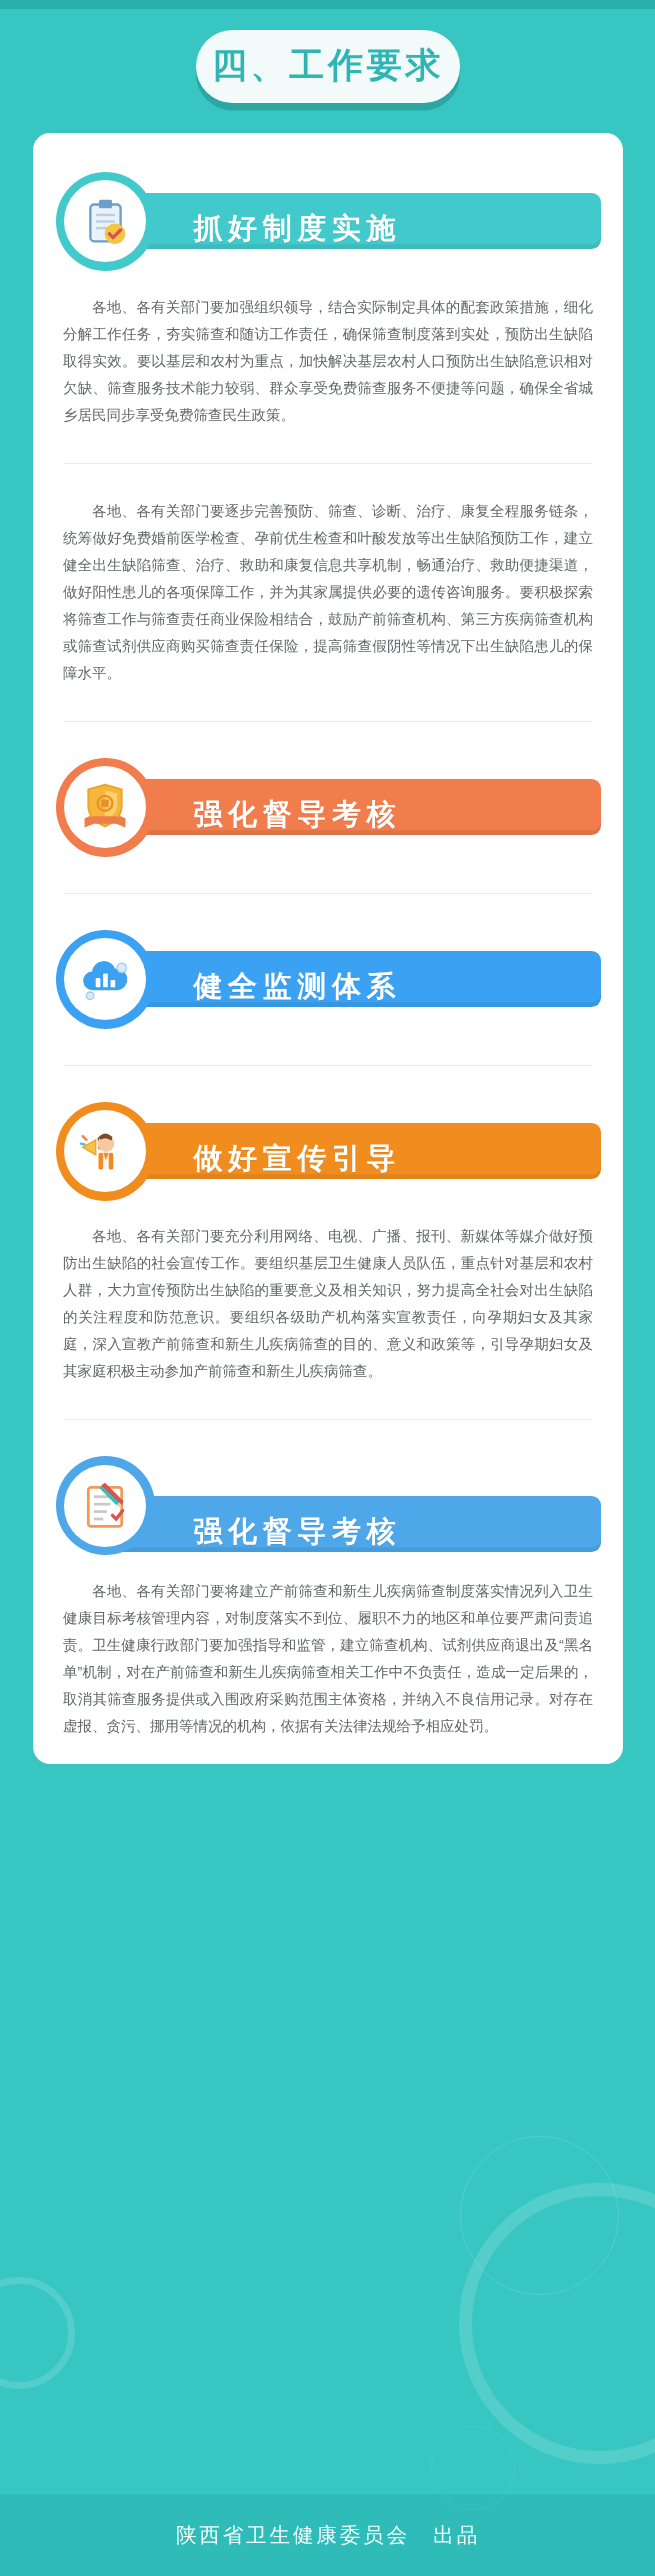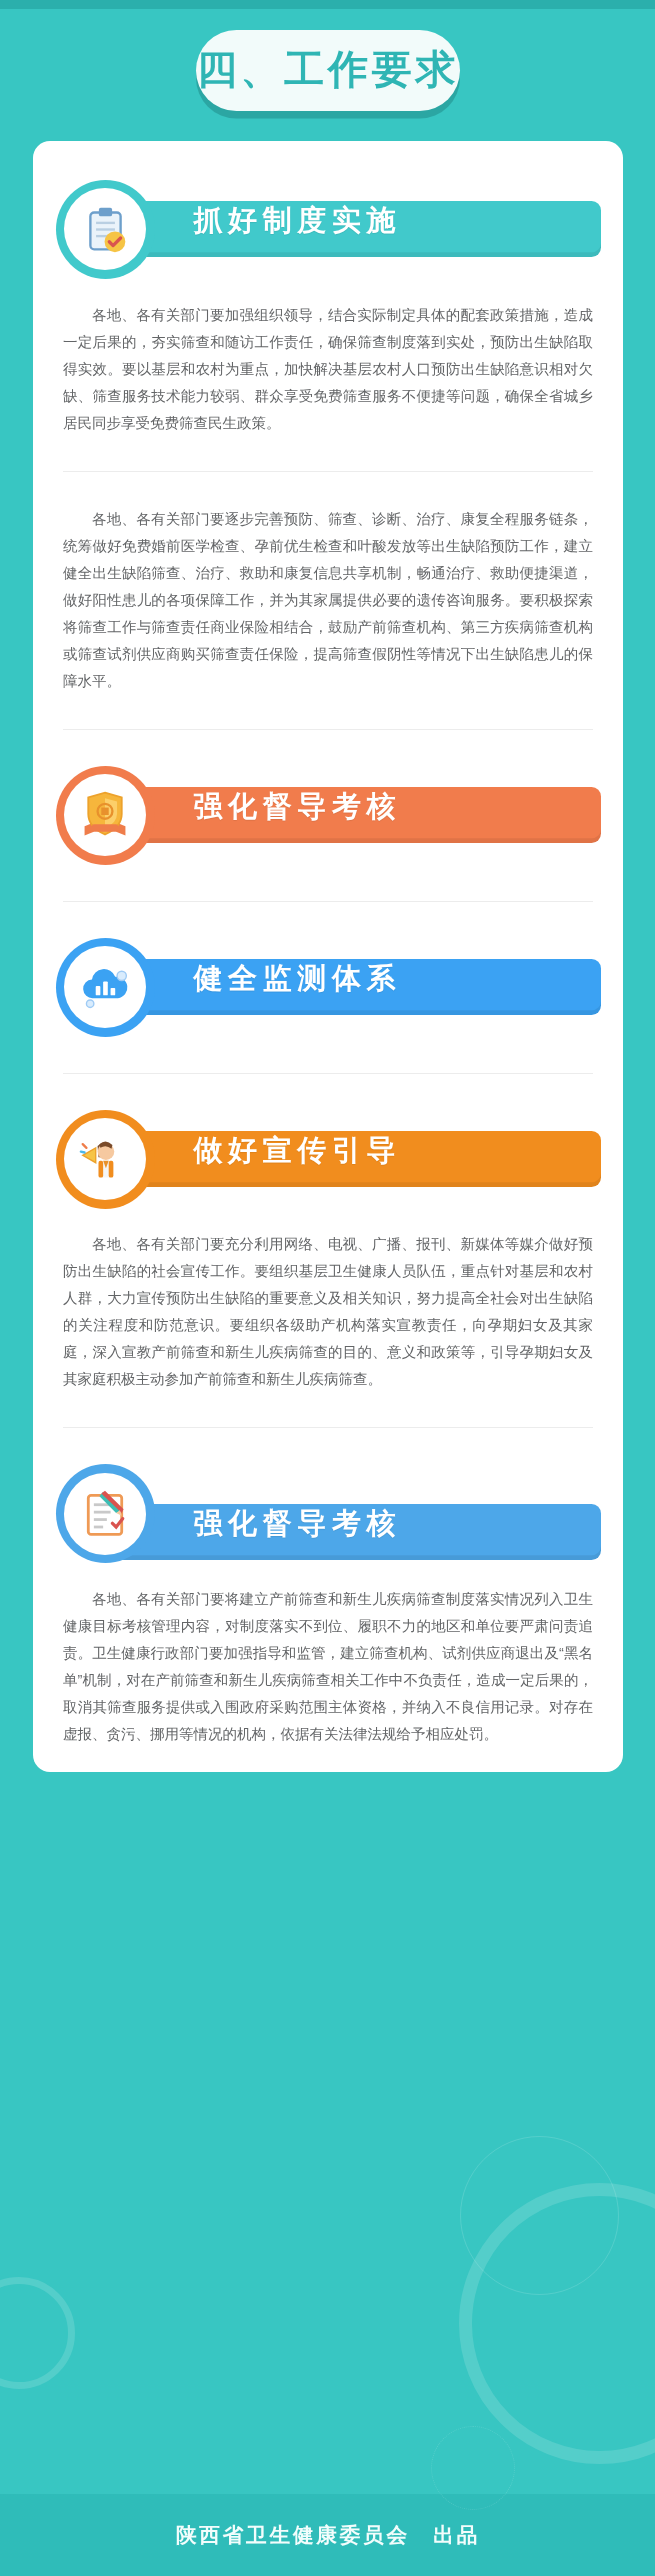--- a/index.html
+++ b/index.html
@@ -12,21 +12,21 @@
   .top-strip { height:9.4px; background:#2bafac; }
 
   
   .title-pill {
     width:264px; margin:20.6px auto 0; padding:12px 0 14px;
     background:#f2fbfa; border-radius:41px; text-align:center;
     box-shadow:0 7.5px 0 rgba(33,140,138,0.55);
     position:relative; z-index:3;
   }
   .title-pill span {
-    color:#2fb5b4; font-size:40px; font-weight:bold; letter-spacing:3.7px;
+    color:#2fb5b4; font-size:35px; font-weight:bold; letter-spacing:3.7px;
   }
 
   
   .card {
     width:590px; margin:30px auto 0; background:#ffffff;
     border-radius:17px; padding:37px 22.5px 24px;
     position:relative; z-index:2;
   }
 
   .sec-head { display:flex; align-items:center; position:relative; height:103px; }
@@ -34,21 +34,21 @@
     width:99px; height:99px; border-radius:50%;
     flex:0 0 auto; display:flex; align-items:center; justify-content:center;
     position:relative; z-index:2;
   }
   .icon-inner {
     width:82px; height:82px; border-radius:50%; background:#ffffff;
     display:flex; align-items:center; justify-content:center;
   }
   .banner {
     flex:1; height:56px; margin-left:-51px; border-radius:9.4px;
-    display:flex; align-items:flex-start; padding-left:90px;
+    display:flex; align-items:flex-end; padding-left:90px;
     box-shadow:inset 0 -4.7px 0 rgba(0,0,0,0.07);
   }
   .banner span {
     color:#ffffff; font-size:29px; font-weight:bold; letter-spacing:5.6px;
     text-shadow:0 0.9px 0.9px rgba(0,0,0,0.08);
   }
   .sec-body {
     font-size:14.5px; color:#636567; line-height:27px;
     text-align:justify; text-indent:2em; margin:20.6px 7.5px 0;
   }
@@ -56,21 +56,21 @@
 
   
   .footer-msg { margin-top:43px; text-align:center; position:relative; z-index:2; }
   .footer-msg div {
     color:#ffffff; font-size:21.5px; font-weight:bold; letter-spacing:1.9px; line-height:39px;
   }
   .bottom-band {
     position:absolute; left:0; right:0; bottom:0; height:82px;
     background:#2fbcb9; display:flex; align-items:center; justify-content:center;
   }
-  .bottom-band span { color:#f2fdfc; font-size:20.6px; letter-spacing:2.8px;font-weight:bold; }
+  .bottom-band span { color:#f2fdfc; font-size:20.6px; letter-spacing:2.8px; }
 
   
   .deco { position:absolute; border-radius:50%; border:1.9px solid rgba(255,255,255,0.14); z-index:1; }
   .deco.d1 { width:281px; height:281px; right:-84px; bottom:112px; border-width:13px; }
   .deco.d2 { width:159px; height:159px; right:37px; bottom:281px; }
   .deco.d3 { width:112px; height:112px; left:-37px; bottom:187px; border-width:7.5px; }
   .deco.d4 { width:84px; height:84px; right:141px; bottom:66px; border-style:dotted; }
 
   svg { display:block; }
 </style>
@@ -98,21 +98,21 @@
               <line x1="17" y1="34" x2="30" y2="34" stroke="#b9cfe2" stroke-width="2.5"></line>
               <circle cx="37" cy="40" r="11" fill="#f6c445"></circle>
               <path d="M31 40 l4 4 l8 -8" fill="none" stroke="#d9534f" stroke-width="3.5" stroke-linecap="round" stroke-linejoin="round"></path>
             </svg>
           </div>
         </div>
         <div class="banner" style="background-color: rgb(65, 201, 203);">
           <span>抓好制度实施</span>
         </div>
       </div>
-      <p class="sec-body">各地、各有关部门要加强组织领导，结合实际制定具体的配套政策措施，造成一定后果的，夯实筛查和随访工作责任，确保筛查制度落到实处，预防出生缺陷取得实效。要以基层和农村为重点，加快解决基层农村人口预防出生缺陷意识相对欠缺、筛查服务技术能力较弱、群众享受免费筛查服务不便捷等问题，确保全省城乡居民同步享受免费筛查民生政策。</p>
+      <p class="sec-body">各地、各有关部门要加强组织领导，结合实际制定具体的配套政策措施，细化分解工作任务，夯实筛查和随访工作责任，确保筛查制度落到实处，预防出生缺陷取得实效。要以基层和农村为重点，加快解决基层农村人口预防出生缺陷意识相对欠缺、筛查服务技术能力较弱、群众享受免费筛查服务不便捷等问题，确保全省城乡居民同步享受免费筛查民生政策。</p>
     </section>
     <hr class="divider">
 
     <section>
       <p class="sec-body">各地、各有关部门要逐步完善预防、筛查、诊断、治疗、康复全程服务链条，统筹做好免费婚前医学检查、孕前优生检查和叶酸发放等出生缺陷预防工作，建立健全出生缺陷筛查、治疗、救助和康复信息共享机制，畅通治疗、救助便捷渠道，做好阳性患儿的各项保障工作，并为其家属提供必要的遗传咨询服务。要积极探索将筛查工作与筛查责任商业保险相结合，鼓励产前筛查机构、第三方疾病筛查机构或筛查试剂供应商购买筛查责任保险，提高筛查假阴性等情况下出生缺陷患儿的保障水平。</p>
     </section>
     <hr class="divider">
 
     <section>
       <div class="sec-head">

